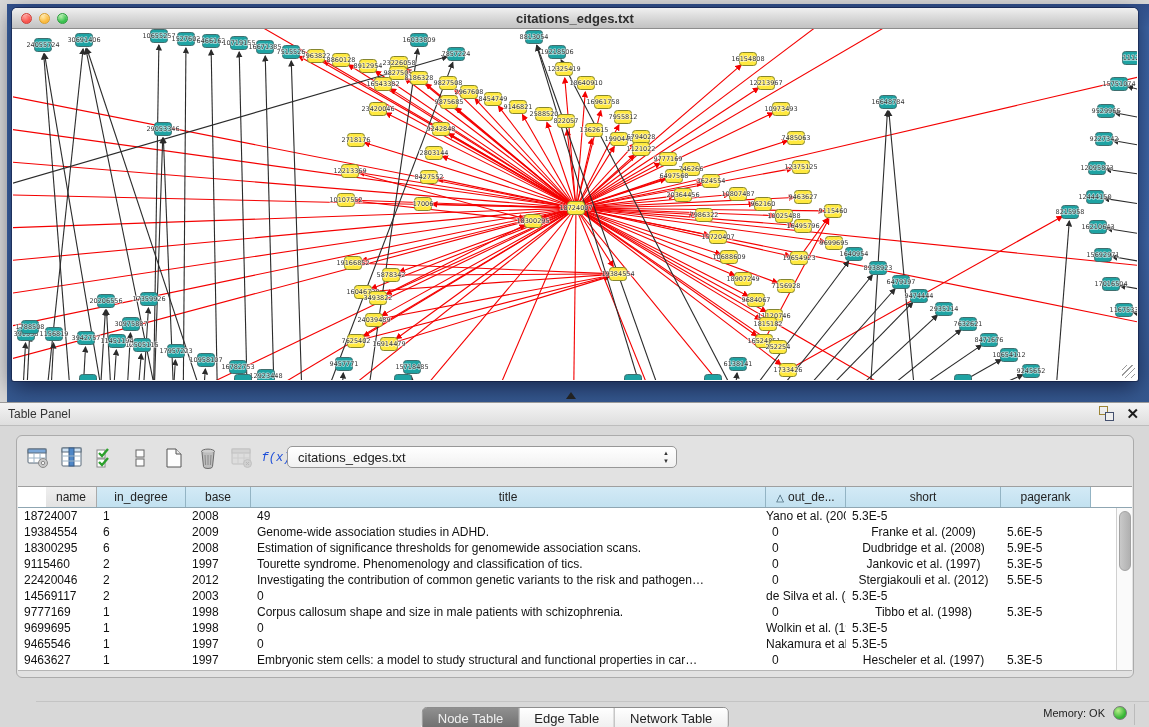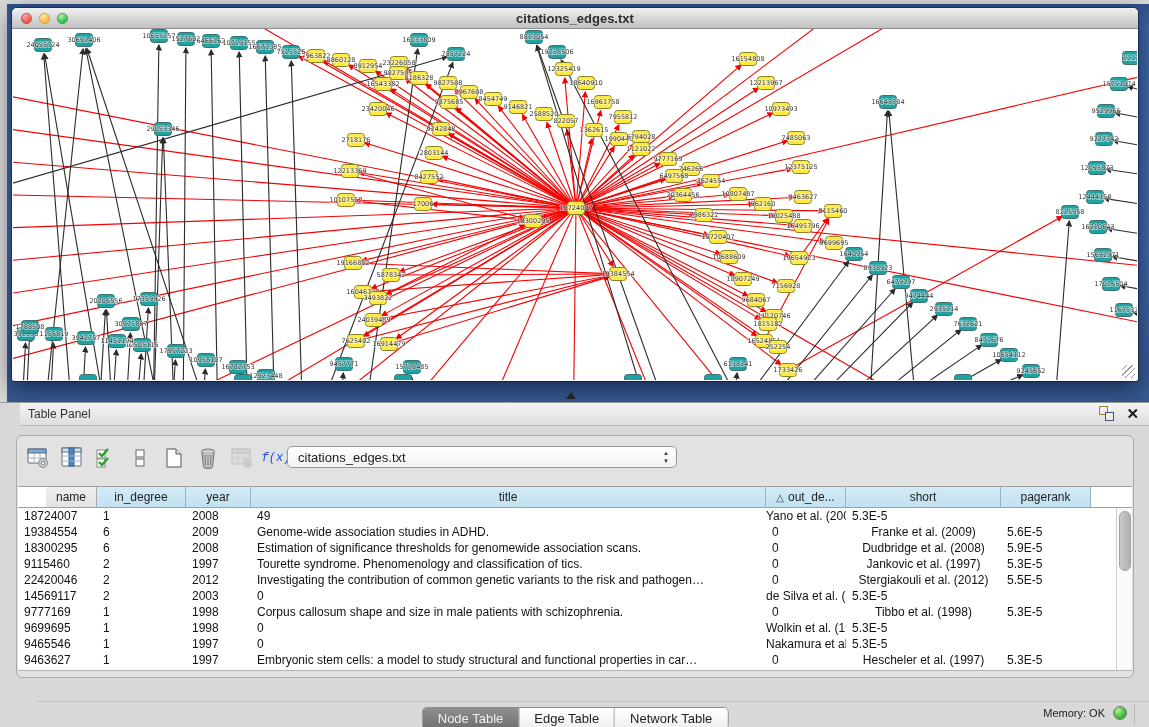--- a/index.html
+++ b/index.html
@@ -48,21 +48,21 @@
   .nlabel{font-family:"DejaVu Sans",sans-serif;font-size:6.5px;fill:#333;
     stroke:#ffffff;stroke-width:1.4px;paint-order:stroke;stroke-opacity:.65;}
   .splitter-arrow{
     position:absolute;left:566px;top:392px;width:0;height:0;
     border-left:5px solid transparent;border-right:5px solid transparent;
     border-bottom:7px solid #222;
   }
   
   .table-panel{
     position:absolute;left:0;top:402px;right:0;height:325px;
-    background:#d8d8d8;border-top:1px solid #9a9a9a;padding-left:20px;
+    background:#d8d8d8;border-top:1px solid #9a9a9a;
   }
   .panel-header{
     height:22px;background:linear-gradient(180deg,#f4f4f4,#dedede);
     border-bottom:1px solid #bdbdbd;position:relative;
     display:flex;align-items:center;
   }
   .panel-title{font-size:12px;color:#333;padding-left:8px;}
   .panel-hdr-icons{position:absolute;right:10px;top:3px;display:flex;gap:12px;align-items:center;}
   .float-ic{width:15px;height:15px;position:relative;display:inline-block;cursor:default;}
   .float-ic .sq1{position:absolute;left:0;top:0;width:7px;height:7px;border:1.5px solid #9c8434;}
@@ -663,21 +663,21 @@
 
     <div class="grid">
       <div class="hrow" id="thead">
           <div class="hcell first">
             <span>name</span>
           </div>
           <div class="hcell">
             <span>in_degree</span>
           </div>
           <div class="hcell">
-            <span>year</span>
+            <span>base</span>
           </div>
           <div class="hcell">
             <span>title</span>
           </div>
           <div class="hcell">
             <span class="sort">△</span>
             <span>out_de...</span>
           </div>
           <div class="hcell">
             <span>short</span>

